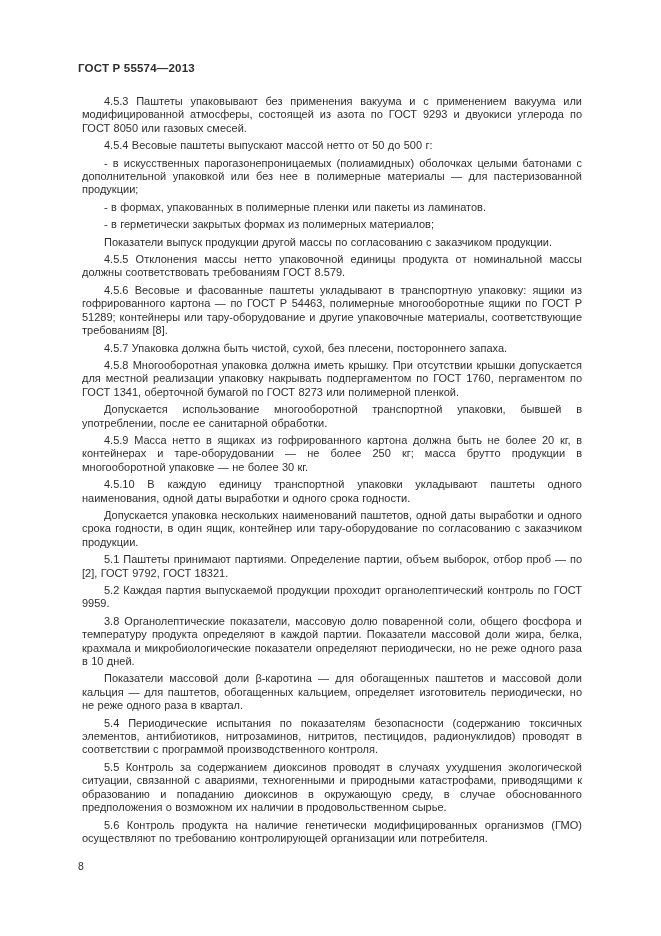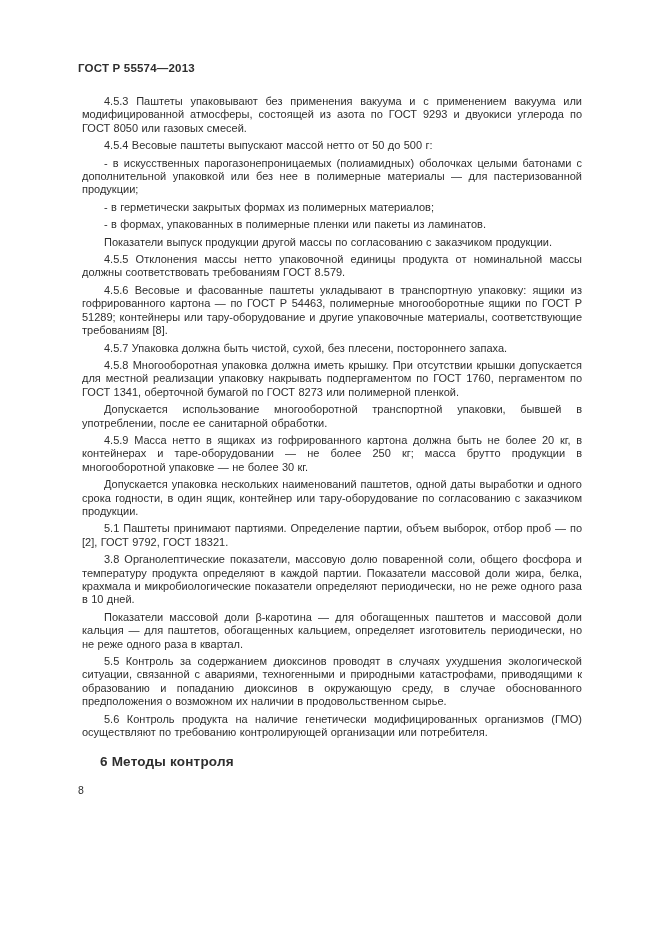--- a/index.html
+++ b/index.html
@@ -54,36 +54,38 @@
 </head>
 <body>
 
 <main class="page">
   <div class="doc-header">ГОСТ Р 55574—2013</div>
 
   <section class="doc-body">
     <p class="para">4.5.3  Паштеты упаковывают без применения вакуума и с применением вакуума или модифицированной атмосферы, состоящей из азота по ГОСТ 9293 и двуокиси углерода по ГОСТ 8050 или газовых смесей.</p>
     <p class="para">4.5.4  Весовые паштеты выпускают массой нетто от 50 до 500 г:</p>
     <p class="para">- в искусственных парогазонепроницаемых (полиамидных) оболочках целыми батонами с дополнительной упаковкой или без нее в полимерные материалы — для пастеризованной продукции;</p>
+    <p class="para">- в формах, упакованных в полимерные пленки или пакеты из ламинатов.</p>
     <p class="para">- в герметически закрытых формах из полимерных материалов;</p>
-    <p class="para">- в формах, упакованных в полимерные пленки или пакеты из ламинатов.</p>
     <p class="para">Показатели выпуск продукции другой массы по согласованию с заказчиком продукции.</p>
     <p class="para">4.5.5  Отклонения массы нетто упаковочной единицы продукта от номинальной массы должны соответствовать требованиям ГОСТ 8.579.</p>
     <p class="para">4.5.6  Весовые и фасованные паштеты укладывают в транспортную упаковку: ящики из гофрированного картона — по ГОСТ Р 54463, полимерные многооборотные ящики по ГОСТ Р 51289; контейнеры или тару-оборудование и другие упаковочные материалы, соответствующие требованиям [8].</p>
     <p class="para">4.5.7  Упаковка должна быть чистой, сухой, без плесени, постороннего запаха.</p>
     <p class="para">4.5.8  Многооборотная упаковка должна иметь крышку. При отсутствии крышки допускается для местной реализации упаковку накрывать подпергаментом по ГОСТ 1760, пергаментом по ГОСТ 1341, оберточной бумагой по ГОСТ 8273 или полимерной пленкой.</p>
     <p class="para">Допускается использование многооборотной транспортной упаковки, бывшей в употреблении, после ее санитарной обработки.</p>
     <p class="para">4.5.9  Масса нетто в ящиках из гофрированного картона должна быть не более 20 кг, в контейнерах и таре-оборудовании — не более 250 кг; масса брутто продукции в многооборотной упаковке — не более 30 кг.</p>
+    <p class="para">4.5.10  В каждую единицу транспортной упаковки укладывают паштеты одного наименования, одной даты выработки и одного срока годности.</p>
     <p class="para">Допускается упаковка нескольких наименований паштетов, одной даты выработки и одного срока годности, в один ящик, контейнер или тару-оборудование по согласованию с заказчиком продукции.</p>
 
 
     <p class="para">5.1  Паштеты принимают партиями. Определение партии, объем выборок, отбор проб — по [2], ГОСТ 9792, ГОСТ 18321.</p>
+    <p class="para">5.2  Каждая партия выпускаемой продукции проходит органолептический контроль по ГОСТ 9959.</p>
     <p class="para">3.8  Органолептические показатели, массовую долю поваренной соли, общего фосфора и температуру продукта определяют в каждой партии. Показатели массовой доли жира, белка, крахмала и микробиологические показатели определяют периодически, но не реже одного раза в 10 дней.</p>
     <p class="para">Показатели массовой доли β-каротина — для обогащенных паштетов и массовой доли кальция — для паштетов, обогащенных кальцием, определяет изготовитель периодически, но не реже одного раза в квартал.</p>
+    <p class="para">5.4  Периодические испытания по показателям безопасности (содержанию токсичных элементов, антибиотиков, нитрозаминов, нитритов, пестицидов, радионуклидов) проводят в соответствии с программой производственного контроля.</p>
     <p class="para">5.5  Контроль за содержанием диоксинов проводят в случаях ухудшения экологической ситуации, связанной с авариями, техногенными и природными катастрофами, приводящими к образованию и попаданию диоксинов в окружающую среду, в случае обоснованного предположения о возможном их наличии в продовольственном сырье.</p>
     <p class="para">5.6  Контроль продукта на наличие генетически модифицированных организмов (ГМО) осуществляют по требованию контролирующей организации или потребителя.</p>
 
-    <h2 class="section-heading">6  Методы контроля</h2>
 
   </section>
 
   <div class="page-number">8</div>
 </main>
 
 </body></html>

